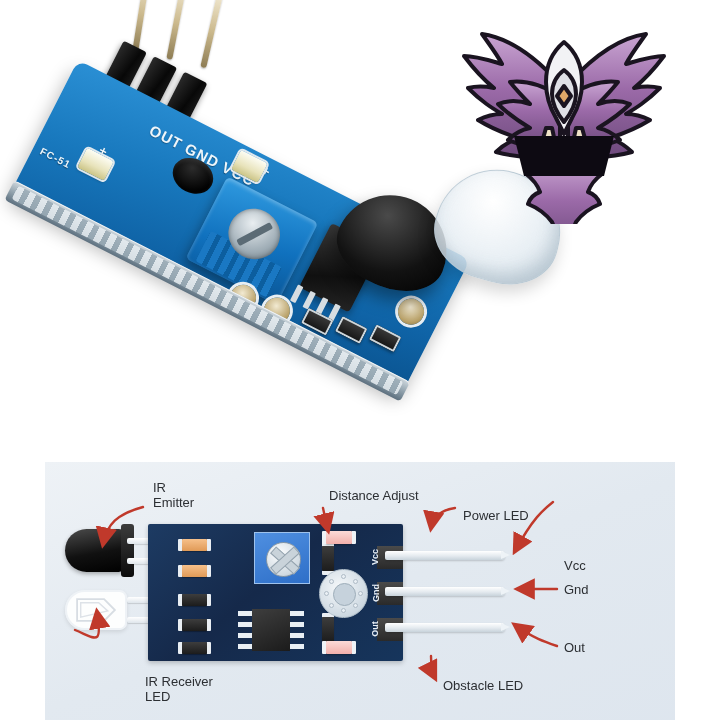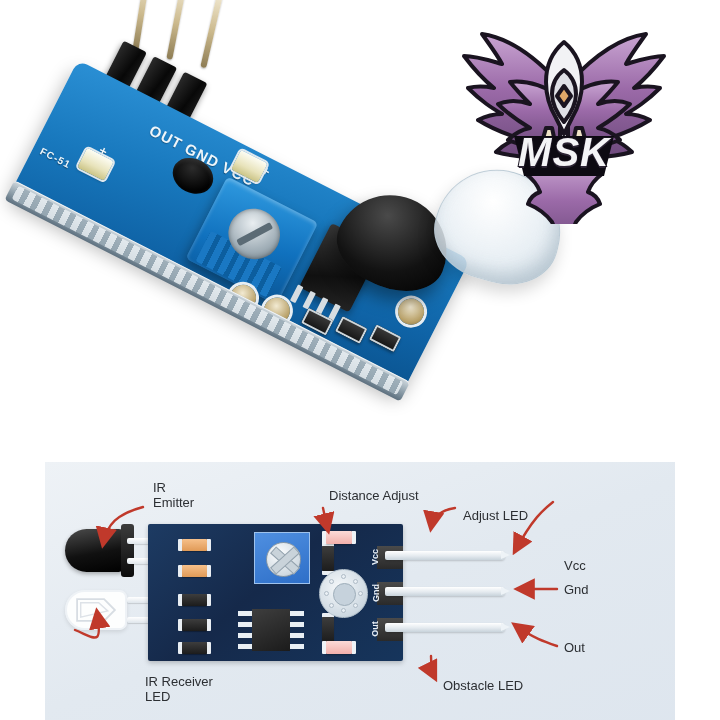--- a/index.html
+++ b/index.html
@@ -329,21 +329,20 @@
           <path fill="#dfe0e6" d="M106 58 c-8 6 -12 14 -12 24 c0 10 4 18 12 28 c8 -10 12 -18 12 -28 c0 -10 -4 -18 -12 -24 z"></path>
 
           <path fill="#e0a868" d="M106 74 l-7 10 l7 10 l7 -10 z"></path>
 
           <path fill="#efe3c7" d="M88 116 l-4 14 l4 4 l3 -6 l2 6 l4 -4 l-3 -14 z"></path>
           <path fill="#efe3c7" d="M124 116 l4 14 l-4 4 l-3 -6 l-2 6 l-4 -4 l3 -14 z"></path>
         </g>
 
         <path d="M56 124 L156 124 L146 164 L66 164 Z" fill="#0d0a12"></path>
       </svg>
-      <div class="msk-word">MSK</div>
     </div>
   </div>
 
   <div class="diagram-pane">
 
     <div class="d-irrecv">
       <div class="d-irrecv-flange"></div>
     </div>
     <div class="d-lead" style="left:82px; top:76px;  width:26px;"></div>
     <div class="d-lead" style="left:82px; top:96px;  width:26px;"></div>
@@ -431,21 +430,21 @@
         <path d="M512 184 C500 180 488 176 470 163"></path>
       </g>
     </svg>
 
     <div class="lbl" style="left:108px; top:18px;">
       <div>IR</div>
       <div>Emitter</div>
     </div>
 
     <div class="lbl" style="left:240px; top:26px;margin-left:44px;">Distance Adjust</div>
-    <div class="lbl" style="left:418px; top:46px;">Adjust LED</div>
+    <div class="lbl" style="left:418px; top:46px;">Power LED</div>
     <div class="lbl" style="left:519px; top:96px;">Vcc</div>
     <div class="lbl" style="left:519px; top:120px;">Gnd</div>
     <div class="lbl" style="left:519px; top:178px;">Out</div>
     <div class="lbl" style="left:398px; top:216px;">Obstacle LED</div>
 
     <div class="lbl" style="left:100px; top:212px;">
       <div>IR Receiver</div>
       <div>LED</div>
     </div>
   </div>

